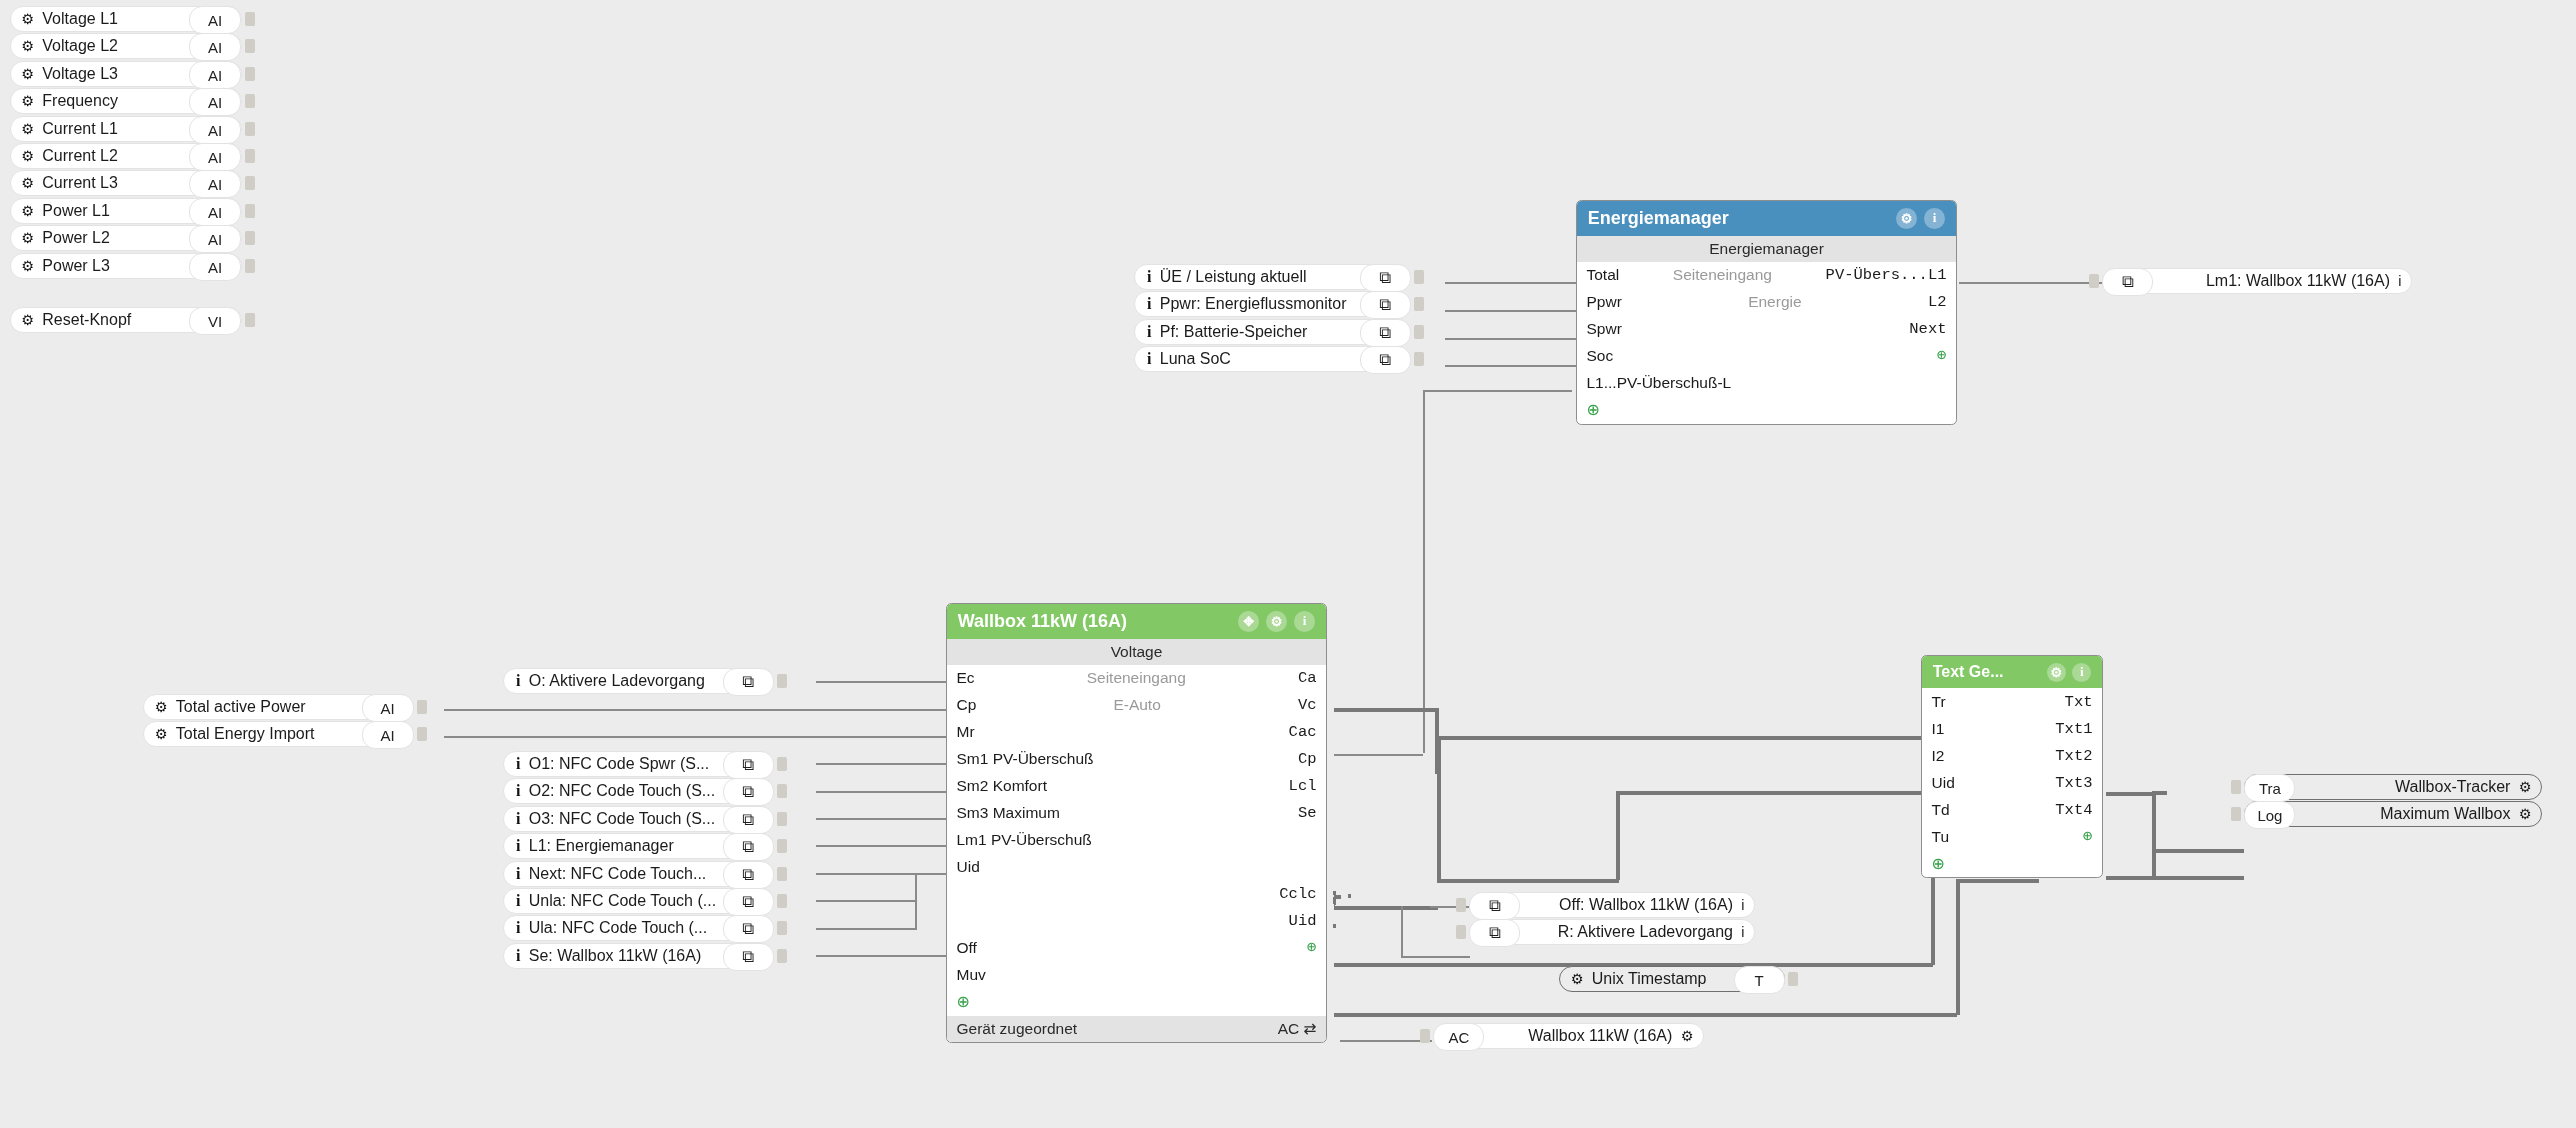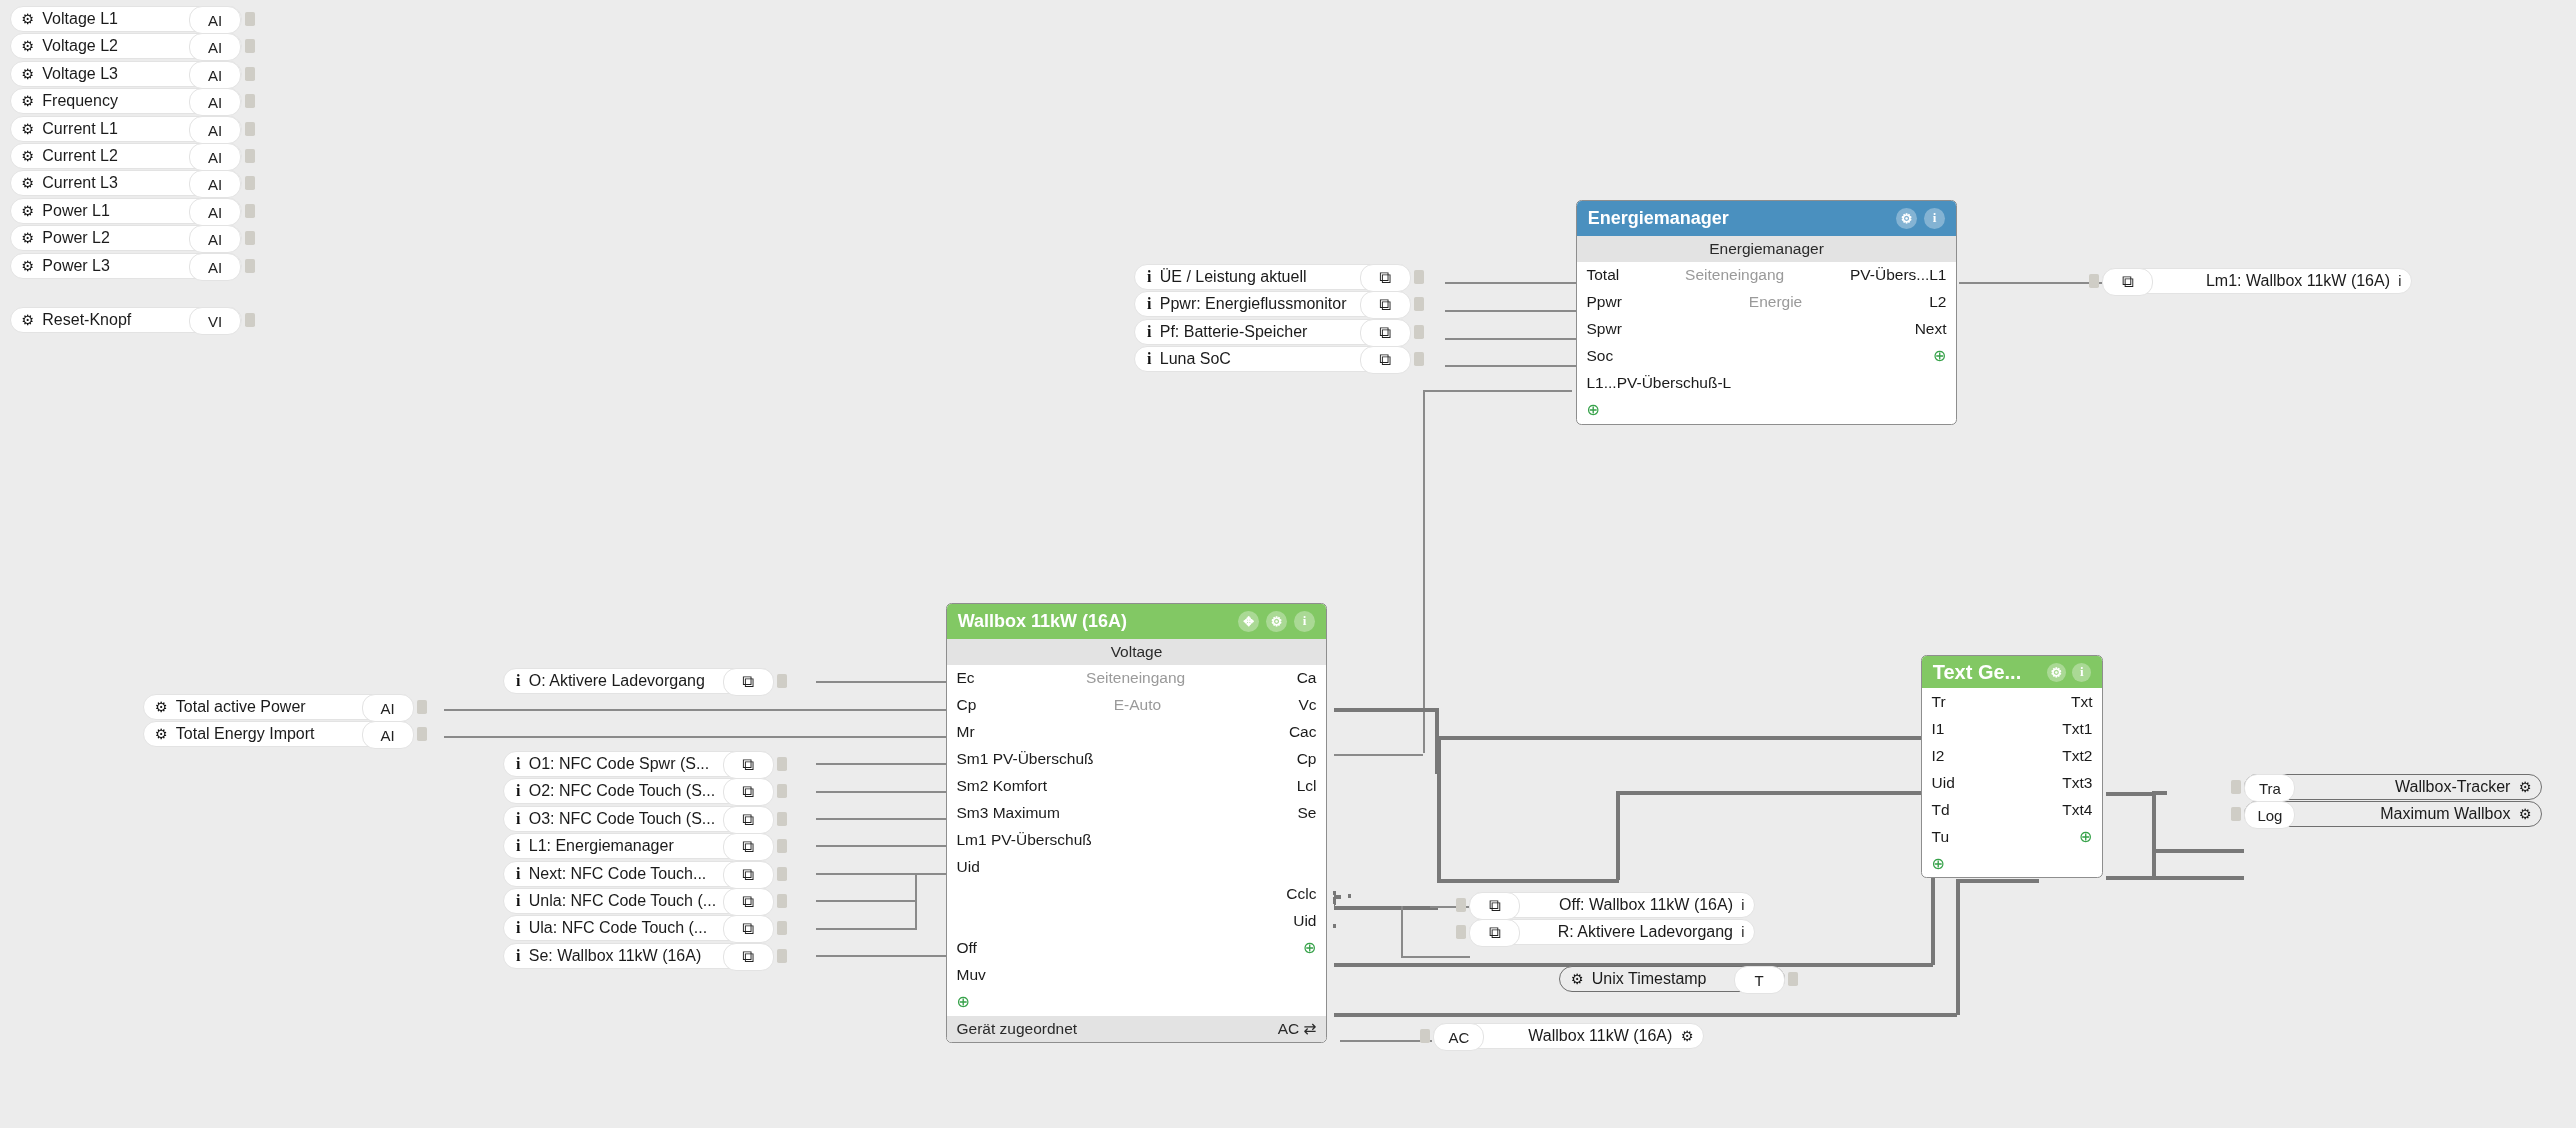--- a/index.html
+++ b/index.html
@@ -40,21 +40,21 @@
              color:#fff;font-size:18px;font-weight:bold;}
   .node-head .hicons{margin-left:auto;display:flex;gap:6.6px;}
   .hbtn{width:21.4px;height:21.4px;border-radius:50%;background:rgba(255,255,255,.32);
         display:flex;align-items:center;justify-content:center;font-size:13px;color:#fff;}
   .hbtn.serif{font-family:"Liberation Serif",serif;font-weight:bold;}
   .node-sub{background:#e3e3e3;text-align:center;font-size:15.5px;color:#2a2a2a;padding:3.6px 0 4.2px;}
   .node-body{position:relative;}
   .prow{position:relative;display:flex;align-items:center;height:27px;font-size:15.5px;color:#1b1b1b;padding:0 9.5px;}
   .prow .pin{flex:0 0 auto;}
   .prow .pmid{flex:1;text-align:center;color:#9a9a9a;}
-  .prow .pout{flex:0 0 auto;text-align:right;}
+  .prow .pout{flex:0 0 auto;text-align:right;font-family:Liberation Mono, monospace;}
   .plus{color:#37a24a;font-size:16px;line-height:1;}
   .node-foot{background:#e3e3e3;display:flex;align-items:center;font-size:15.5px;
              color:#2a2a2a;padding:4.2px 9.5px;}
   .node-foot .fr{margin-left:auto;}
   .abs{position:absolute;}
 </style>
 </head>
 <body>
 
 <div id="stage">
@@ -386,21 +386,21 @@
         </div>
       </div>
     <div class="node-foot">
       <span>Gerät zugeordnet</span>
       <span class="fr">AC ⇄</span>
     </div>
   </div>
 
   <div class="node" style="left:1921px;top:655px;width:182px;">
     <div class="node-head" style="background:#82c864;height:32px;">
-      <span style="font-size:20px;">Text Ge...</span>
+      <span style="font-size:16px;">Text Ge...</span>
       <span class="hicons">
         <span class="hbtn" style="width:19px;height:19px;">⚙</span>
         <span class="hbtn serif" style="width:19px;height:19px;">i</span>
       </span>
     </div>
     <div class="node-body" id="tg-body">
         <div class="prow">
           <span class="pin">Tr</span>
           <span class="pmid"></span>
           <span class="pout">Txt</span>

